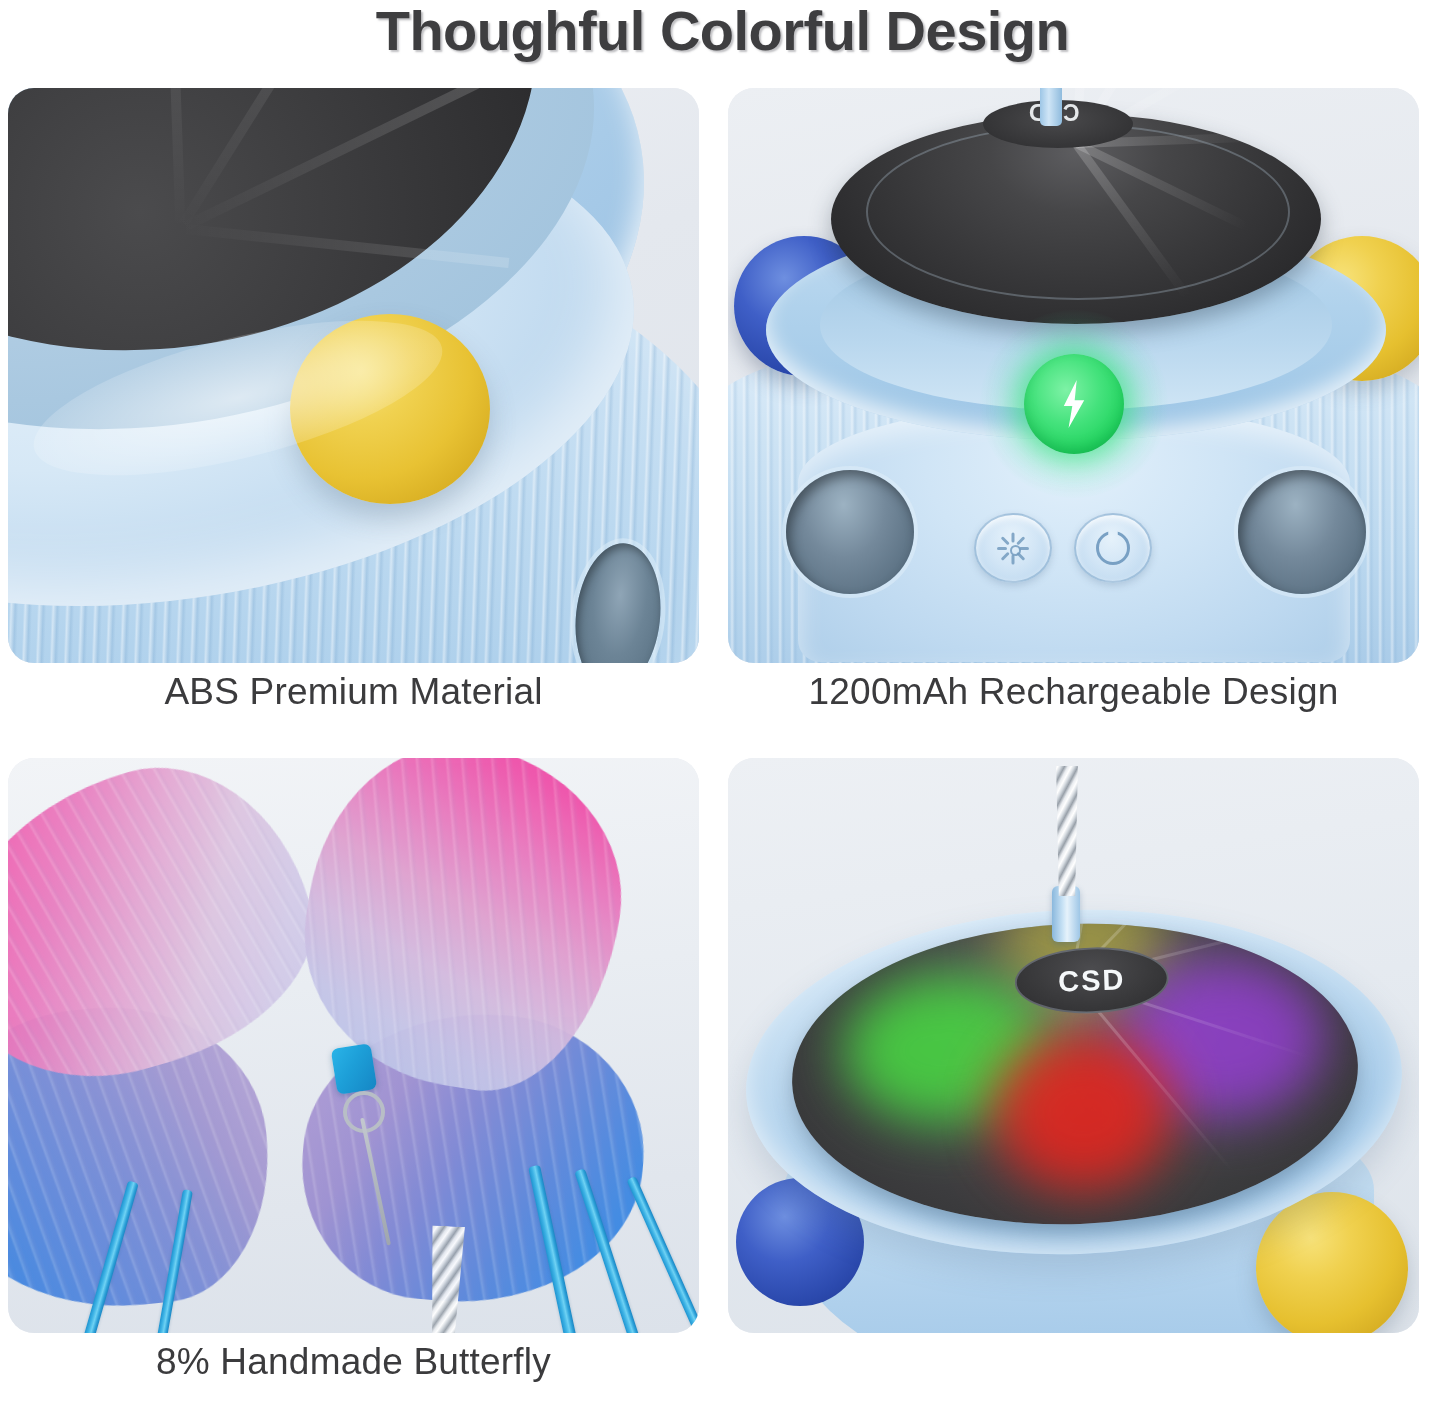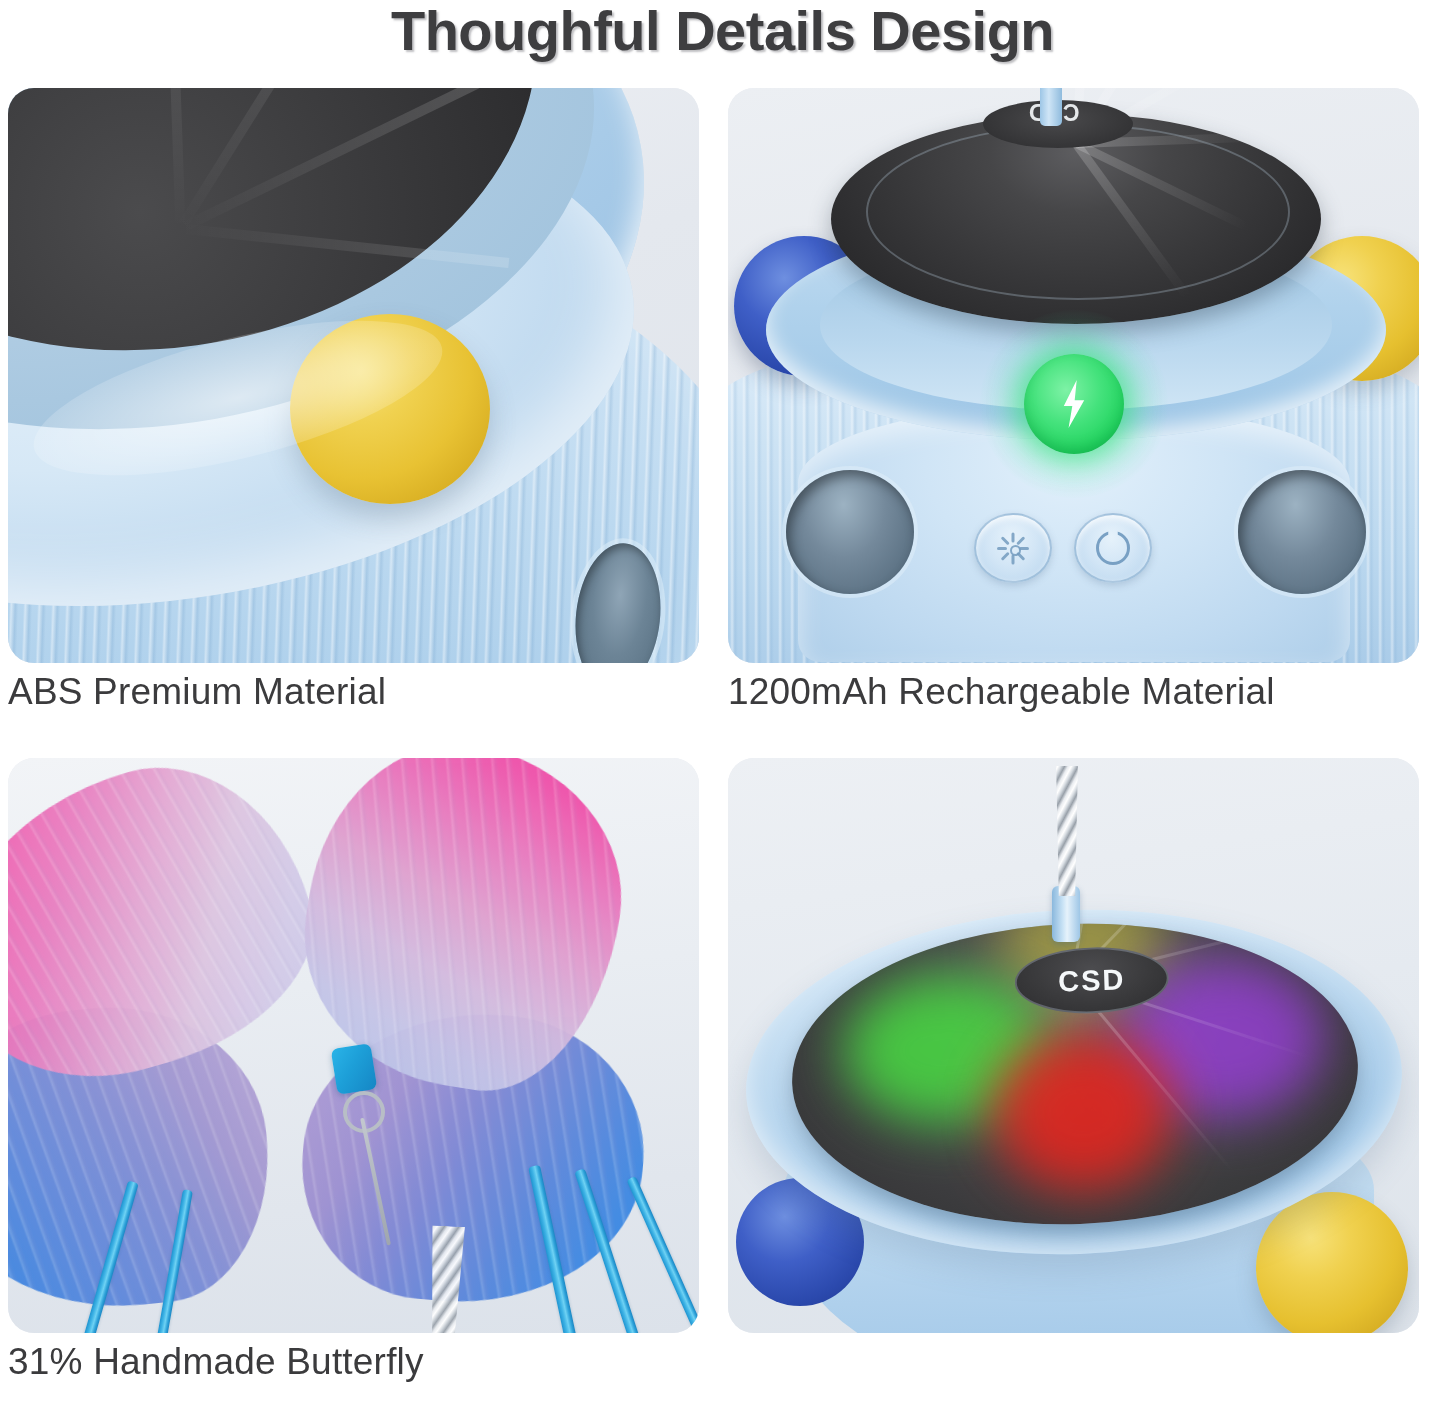--- a/index.html
+++ b/index.html
@@ -57,21 +57,21 @@
     height: 575px;
     border-radius: 26px;
     overflow: hidden;
     background: #e9ecf1;
   }
   .caption {
     position: absolute;
     left: 0;
     top: 583px;
     width: 691px;
-    text-align: left;
+    text-align: center;
     font-size: 37px;
     color: #3b3b3d;
     white-space: nowrap;
     letter-spacing: 0.2px;
   }
 
   
   .p1-bg {
     position: absolute; inset: 0;
     background:
@@ -569,21 +569,21 @@
     position: absolute;
     left: 8px; top: 420px;
     width: 128px; height: 128px;
     border-radius: 50%;
     background: radial-gradient(circle at 38% 30%, #6e8fe0 0%, #3f5fc7 38%, #2b49ad 72%, #20378f 100%);
   }
 </style>
 </head>
 <body>
 
-<div class="page-title">Thoughful Details Design</div>
+<div class="page-title">Thoughful Colorful Design</div>
 
 <div class="grid">
 
   <div class="cell c1">
     <div class="panel">
       <div class="p1-bg"></div>
       <div class="p1-body"></div>
       <div class="p1-ribs"></div>
       <div class="p1-rim"></div>
       <div class="p1-bowl"></div>
@@ -648,21 +648,21 @@
           <i style="transform:rotate(225deg) translateX(11px)"></i>
           <i style="transform:rotate(270deg) translateX(11px)"></i>
           <i style="transform:rotate(315deg) translateX(11px)"></i>
         </div>
       </div>
 
       <div class="p2-btn power">
         <div class="ico-power"></div>
       </div>
     </div>
-    <div class="caption">1200mAh Rechargeable Material</div>
+    <div class="caption">1200mAh Rechargeable Design</div>
   </div>
 
   <div class="cell c3">
     <div class="panel">
       <div class="p3-bg"></div>
 
       <div class="wing wing-ll">
         <div class="wing-veins"></div>
       </div>
       <div class="wing wing-lr">
@@ -679,21 +679,21 @@
       <div class="p3-ring"></div>
       <div class="p3-wire"></div>
       <div class="p3-spring"></div>
 
       <div class="ribbon r1"></div>
       <div class="ribbon r2"></div>
       <div class="ribbon r3"></div>
       <div class="ribbon r4"></div>
       <div class="ribbon r5"></div>
     </div>
-    <div class="caption">31% Handmade Butterfly</div>
+    <div class="caption">8% Handmade Butterfly</div>
   </div>
 
   <div class="cell c4">
     <div class="panel">
       <div class="p4-bg"></div>
 
       <div class="p4-body"></div>
       <div class="p4-ball-yellow"></div>
       <div class="p4-ball-blue"></div>
 

